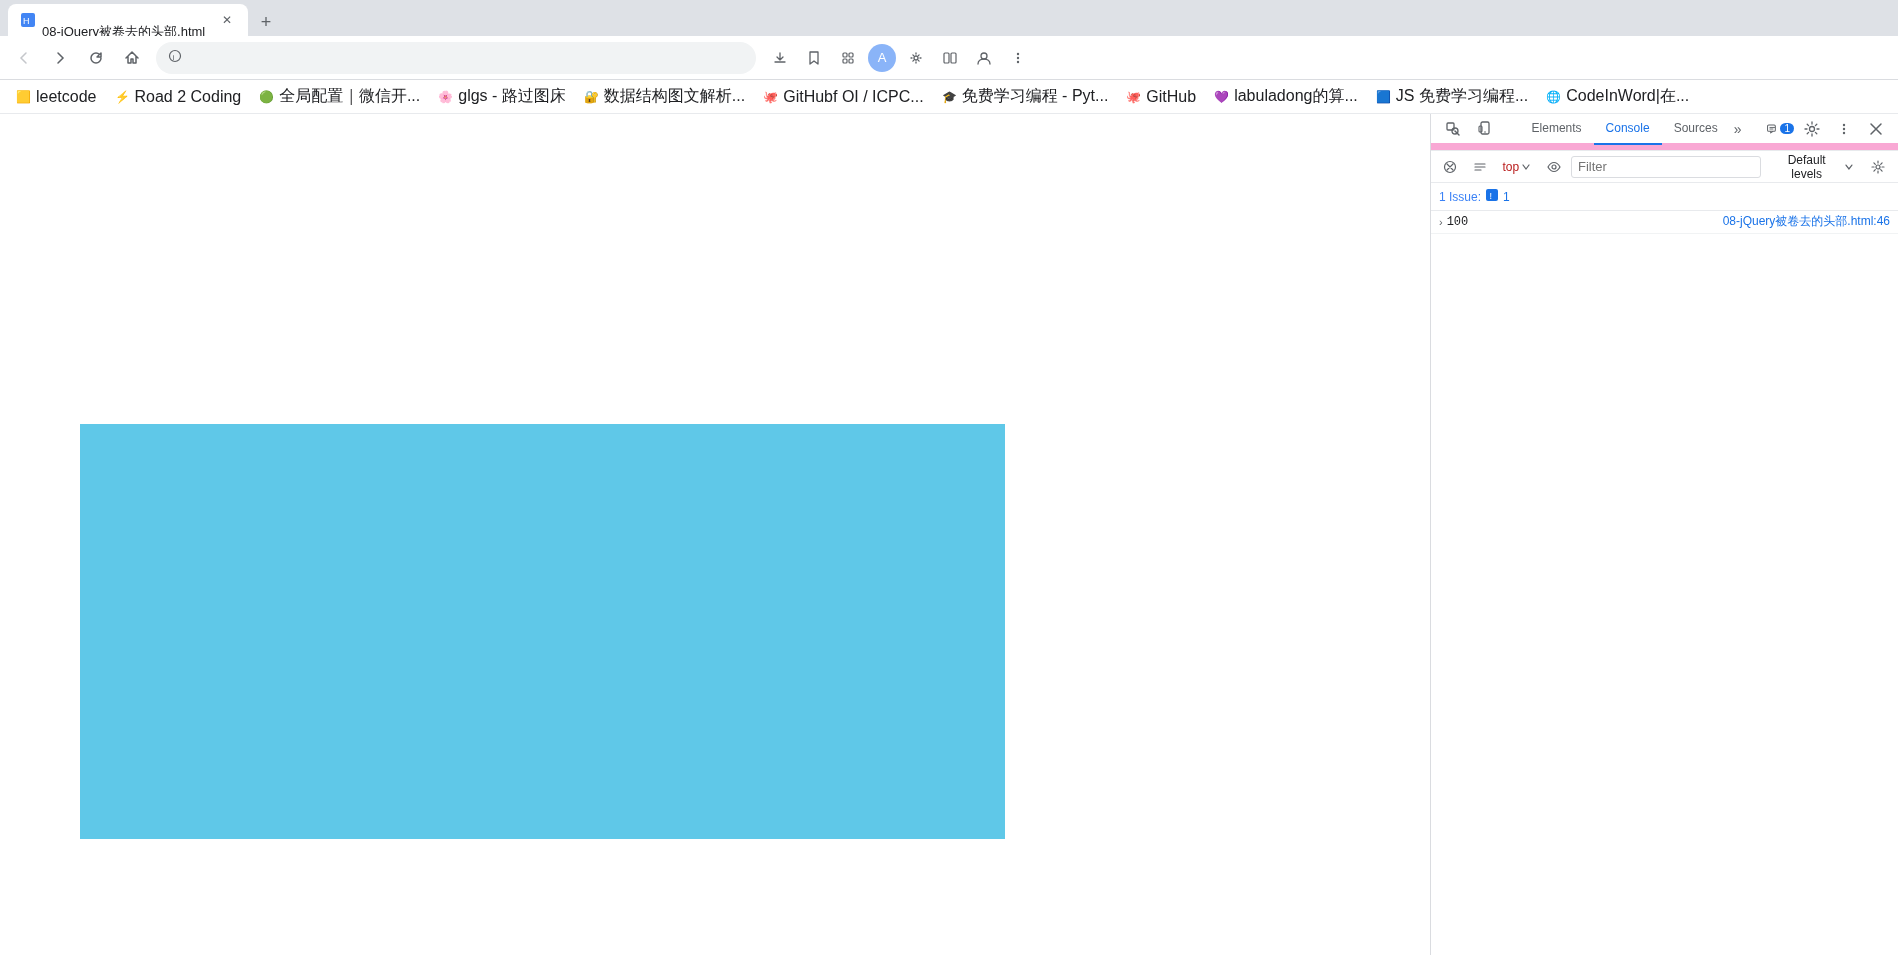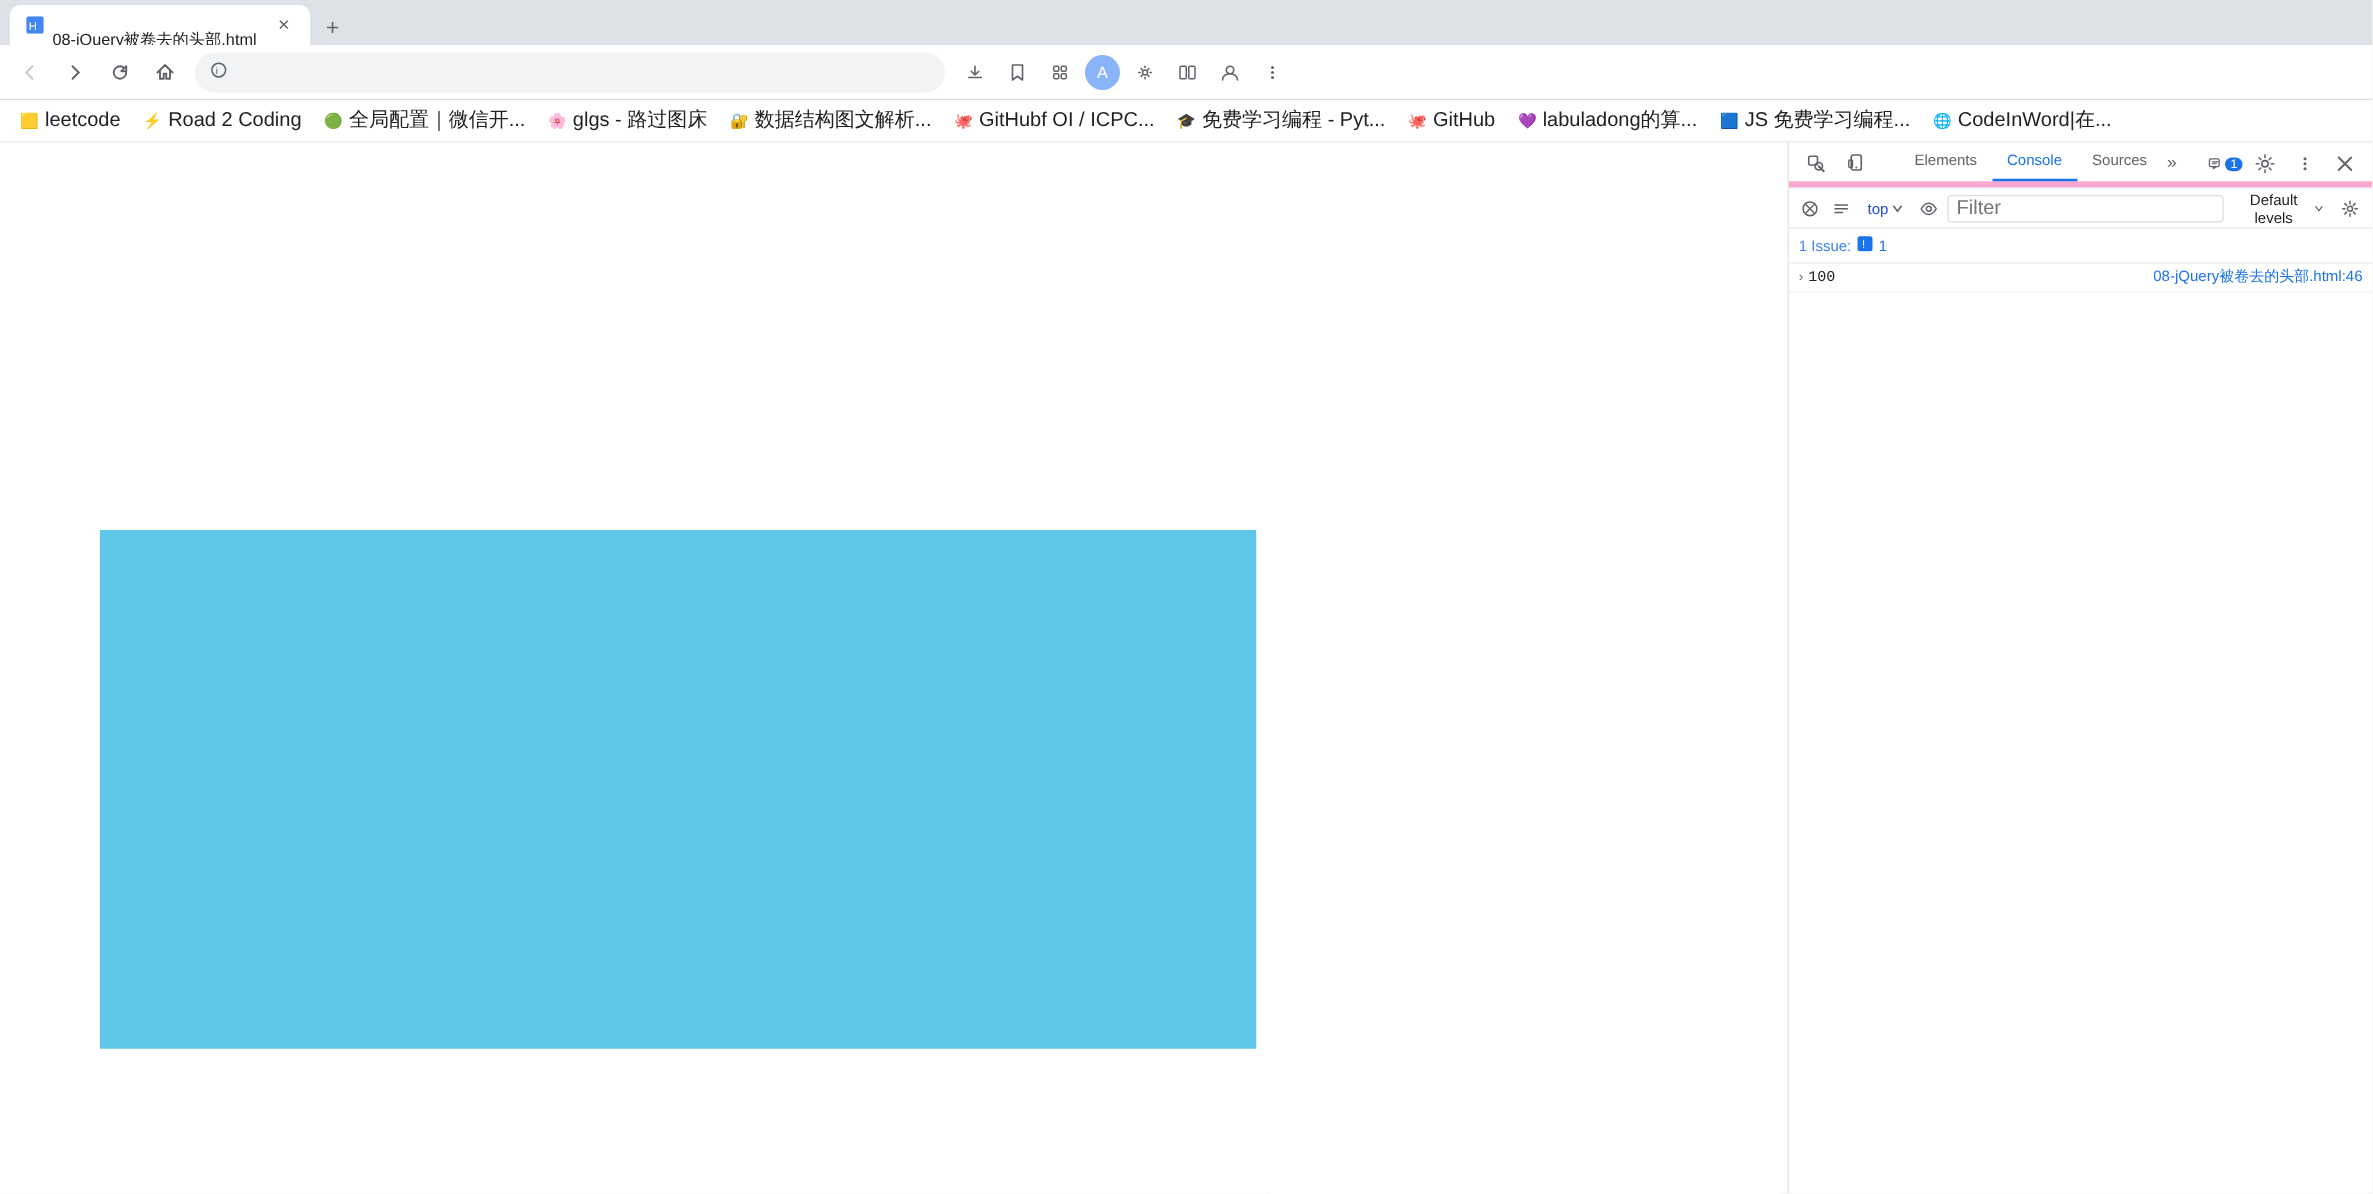--- a/index.html
+++ b/index.html
@@ -34,35 +34,35 @@
     .main-area { flex: 1; display: flex; overflow: hidden; }
 
     
     .webpage-content { flex: 1; background: #fff; overflow: hidden; position: relative; }
     .blue-box { position: absolute; left: 80px; top: 310px; width: 925px; height: 415px; background: #5fc8e8; }
 
     
     .devtools-panel { width: 468px; background: #fff; border-left: 1px solid #dadce0; display: flex; flex-direction: column; overflow: hidden; }
 
     
-    .devtools-header { display: flex; align-items: flex-end; padding: 0 8px; height: 36px; border-bottom: 5px solid #f9a8d4; gap: 4px; }
+    .devtools-header { display: flex; align-items: center; padding: 0 8px; height: 36px; border-bottom: 7px solid #f9a8d4; gap: 4px; }
     .devtools-btn { width: 28px; height: 28px; border-radius: 4px; display: flex; align-items: center; justify-content: center; cursor: pointer; color: #5f6368; font-size: 14px; border: none; background: none; }
     .devtools-spacer { flex: 1; }
 
     
     .devtools-tabs { display: flex; align-items: center; height: 36px; border-bottom: 1px solid #e8eaed; padding: 0 4px; }
     .devtools-tab { padding: 8px 12px; font-size: 12px; color: #5f6368; cursor: pointer; border-bottom: 2px solid transparent; white-space: nowrap; }
     .devtools-tab.active { color: #1a73e8; border-bottom: 2px solid #1a73e8; }
     .devtools-more { padding: 4px; color: #5f6368; cursor: pointer; font-size: 14px; }
 
     
     .devtools-toolbar { display: flex; align-items: center; height: 32px; padding: 0 6px; gap: 4px; border-bottom: 1px solid #e8eaed; background: #fff; }
     .dt-btn { width: 26px; height: 26px; border-radius: 4px; display: flex; align-items: center; justify-content: center; cursor: pointer; color: #5f6368; font-size: 13px; border: none; background: none; }
-    .top-selector { display: flex; align-items: center; gap: 2px; padding: 2px 6px; border-radius: 4px; cursor: pointer; font-size: 12px; color: #1d4ed8; border: none; background: none; }
-    .filter-input { flex: 1; height: 22px; border: 1px solid #dadce0; border-radius: 3px; padding: 0 6px; font-size: 16px; color: #202124; outline: none; }
+    .top-selector { display: flex; align-items: center; gap: 2px; padding: 2px 6px; border-radius: 4px; cursor: pointer; font-size: 12px; color: #b91c1c; border: none; background: none; }
+    .filter-input { flex: 1; height: 22px; border: 1px solid #dadce0; border-radius: 3px; padding: 0 6px; font-size: 13px; color: #202124; outline: none; }
     .levels-selector { display: flex; align-items: center; gap: 2px; padding: 2px 6px; border-radius: 4px; cursor: pointer; font-size: 12px; color: #202124; border: none; background: none; justify-content: flex-end; }
 
     
     .issues-bar { height: 28px; display: flex; align-items: center; padding: 0 8px; gap: 4px; font-size: 12px; color: #5f6368; border-bottom: 1px solid #e8eaed; }
     .issue-count { color: #3b82f6; }
     .issue-icon { color: #1a73e8; font-size: 12px; }
 
     
     .console-output { flex: 1; overflow-y: auto; padding: 0; }
     .console-entry { display: flex; align-items: flex-start; padding: 2px 8px; border-bottom: 1px solid #f1f3f4; min-height: 20px; }

